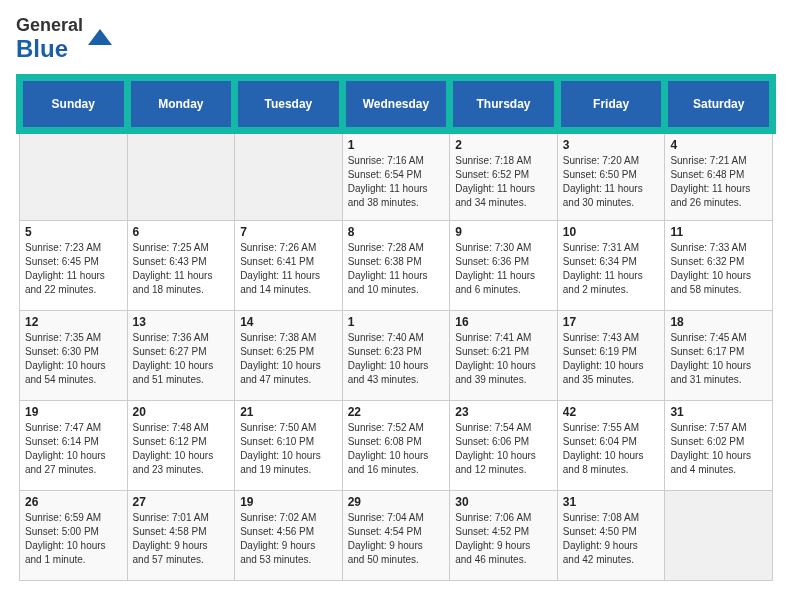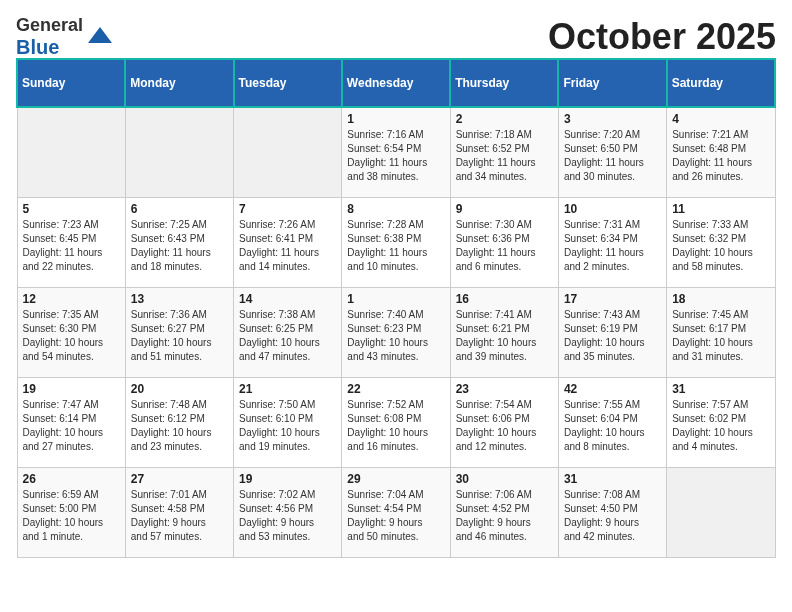--- a/index.html
+++ b/index.html
@@ -7,21 +7,21 @@
       font-family: Arial, sans-serif;
       background: #fff;
       width: 792px;
       min-height: 612px;
       padding: 16px;
     }
     .header {
       display: flex;
       justify-content: space-between;
       align-items: center;
-      margin-bottom: 0;
+      margin-bottom: 12px;
     }
     .logo {
       display: flex;
       align-items: center;
     }
     .logo-text {
       display: flex;
       flex-direction: column;
       line-height: 1.1;
     }
@@ -41,22 +41,22 @@
       width: 100%;
       border-collapse: collapse;
       table-layout: fixed;
     }
     .calendar th {
       background: #2563b0;
       color: #fff;
       font-size: 12px;
       font-weight: bold;
       padding: 16px 4px;
-      text-align: left;
-      border: 2px solid #14b8a6;
+      text-align: center;
+      border: 7px solid #14b8a6;
     }
     .calendar td {
       border: 1px solid #ccc;
       vertical-align: top;
       padding: 4px 5px;
       font-size: 10.5px;
       color: #222;
       height: 90px;
       background: #fff;
     }
@@ -81,28 +81,27 @@
       background: #f0f0f0 !important;
     }
   </style>
 </head>
 <body>
 
 <div class="header">
   <div class="logo">
     <div class="logo-text">
       <span style="font-size:18px;font-weight:bold;color:#333;line-height:1.1;">General</span>
-      <span style="font-size:20px;font-weight:bold;color:#1a5fa8;line-height:1.1;">Blue</span>
+      <span style="font-size:24px;font-weight:bold;color:#1a5fa8;line-height:1.1;">Blue</span>
     </div>
     <svg width="28" height="28" viewBox="0 0 28 28" style="margin-left:3px;">
       <polygon points="14,4 26,20 2,20" fill="#1a5fa8"></polygon>
     </svg>
   </div>
   <div class="title-block">
-    <div class="month-title">October 2025</div>
   </div>
 </div>
 
 <table class="calendar">
   <thead>
     <tr>
     <th>Sunday</th>
         <th>Monday</th>
         <th>Tuesday</th>
         <th>Wednesday</th>

